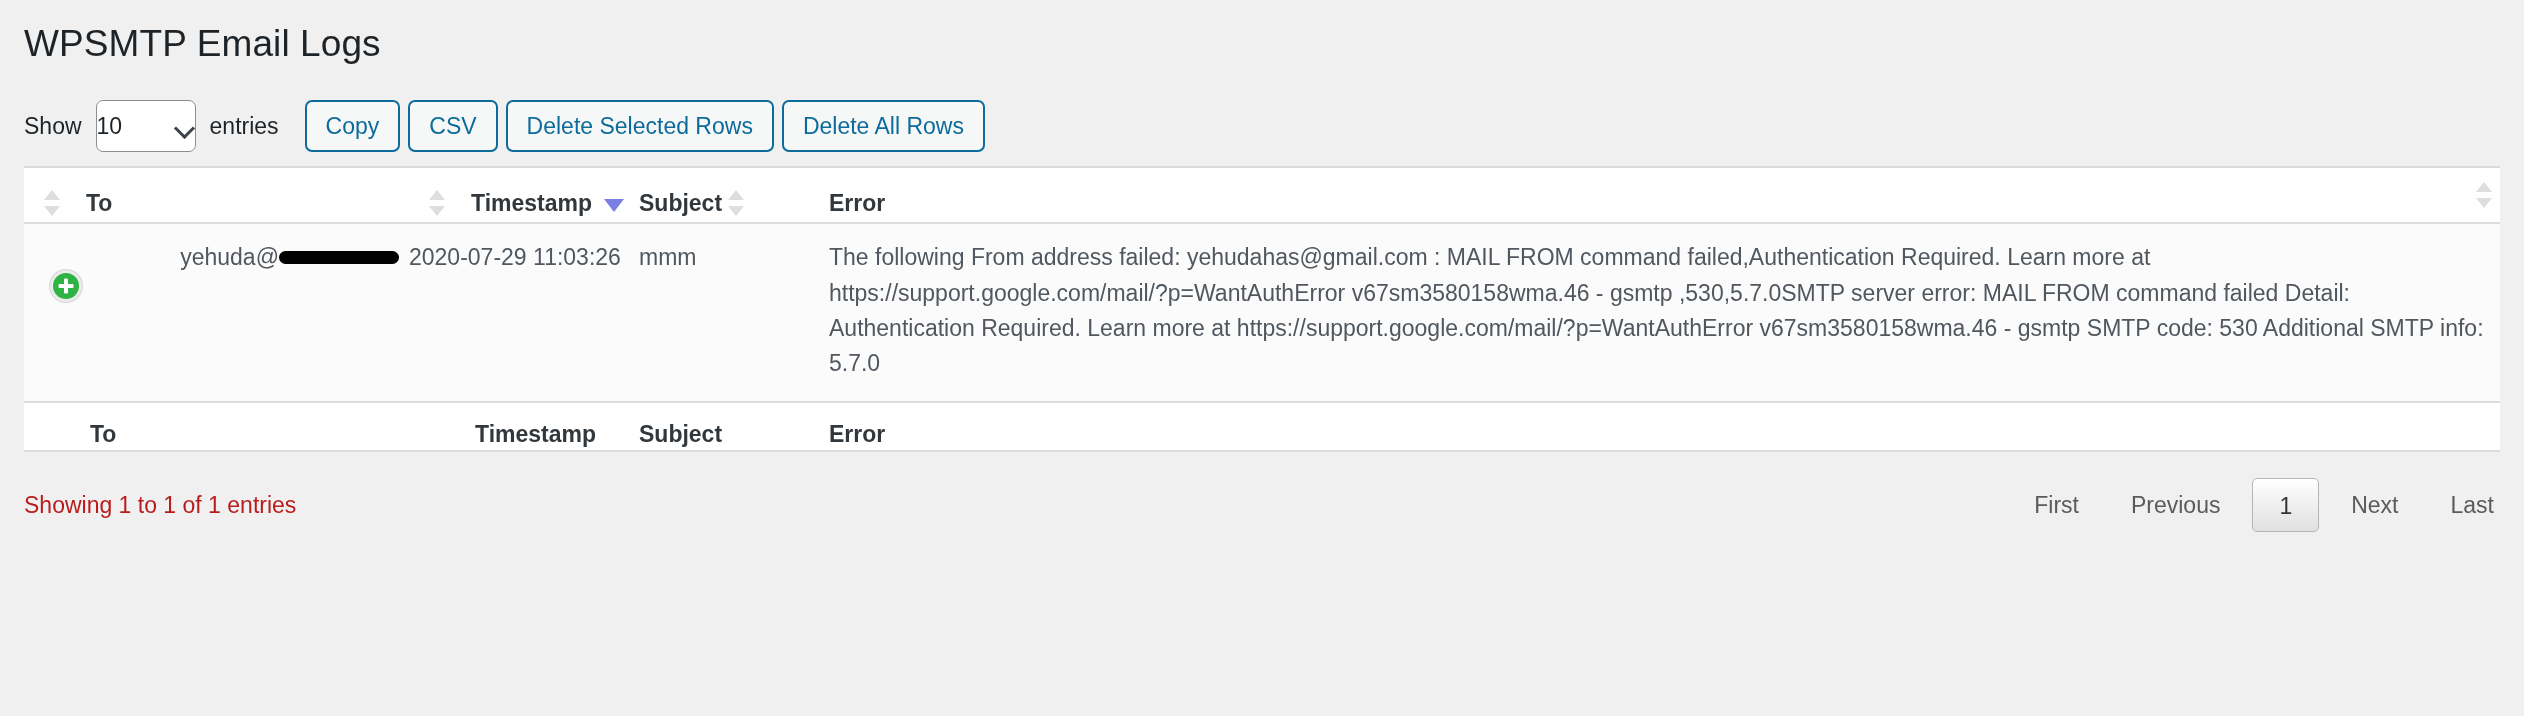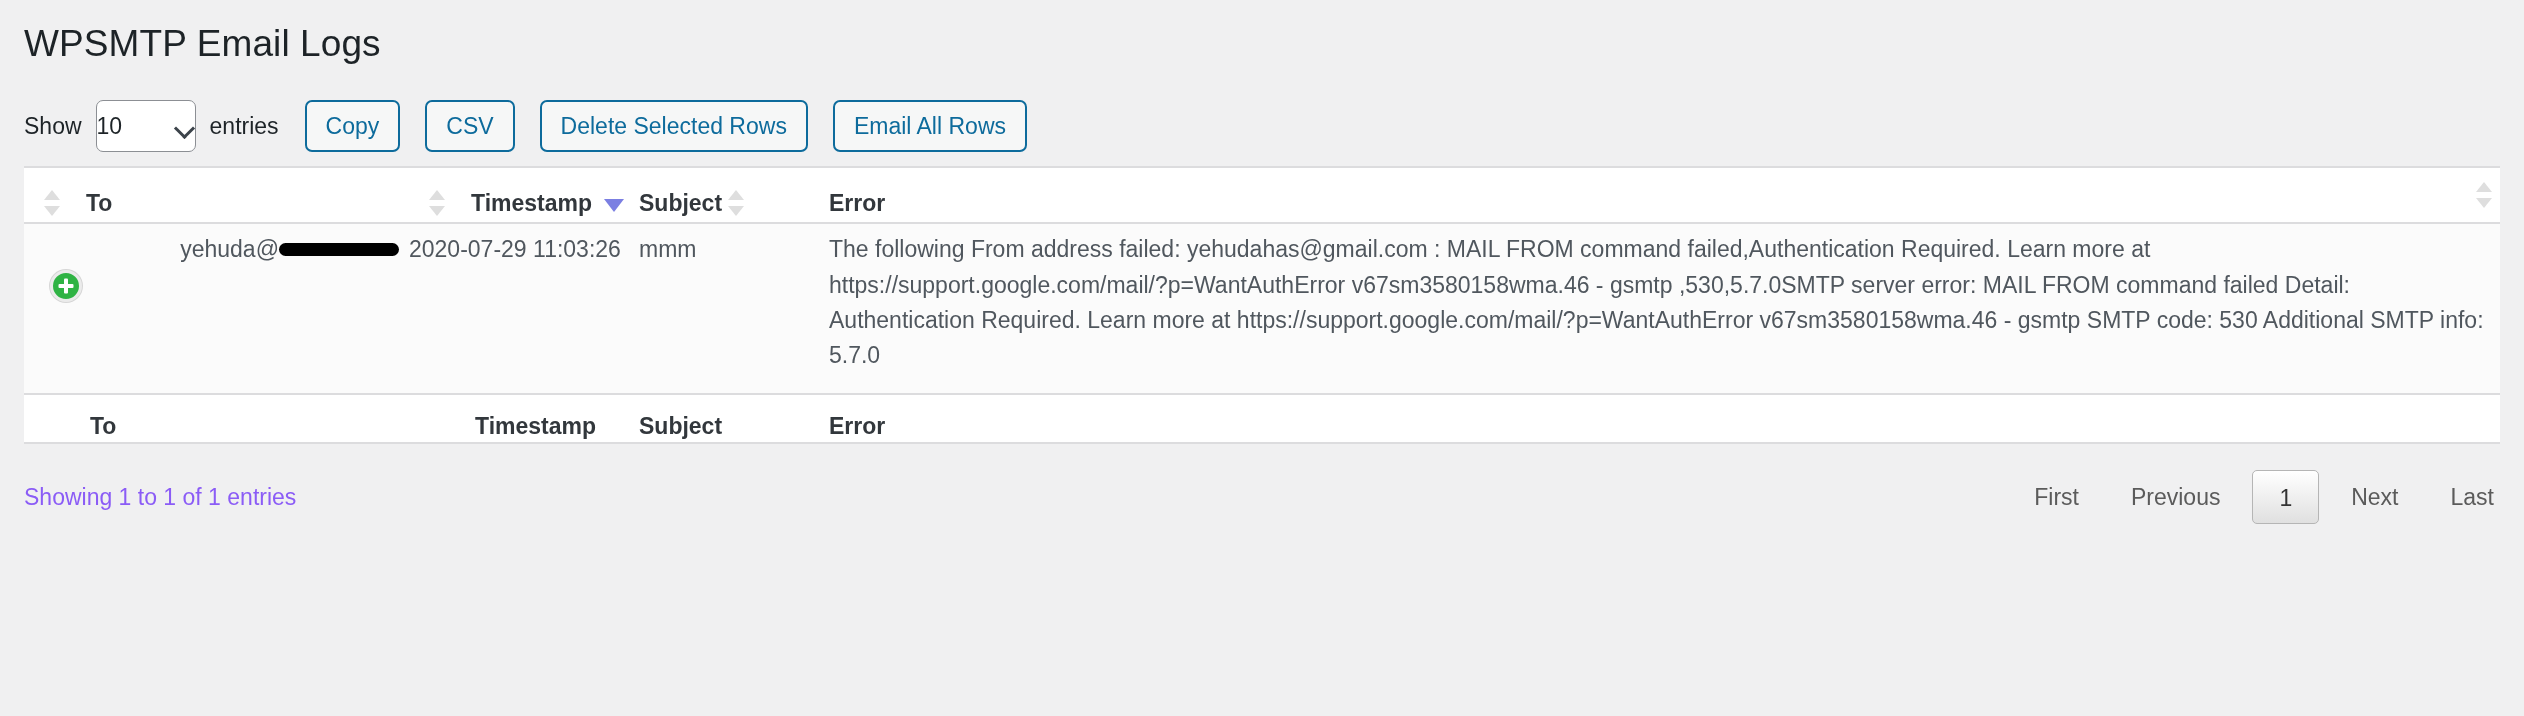--- a/index.html
+++ b/index.html
@@ -68,21 +68,21 @@
   .chev::before {
     content: "";
     position: absolute;
     left: 1px; top: 0;
     width: 12px; height: 12px;
     border-right: 3px solid #3c434a;
     border-bottom: 3px solid #3c434a;
     transform: rotate(45deg);
   }
 
-  .btn-group { display: flex; gap: 25px; margin-left: 26px; }
+  .btn-group { display: flex; gap: 8px; margin-left: 26px; }
   .dt-button {
     background: #f6f7f7;
     border: 2px solid #0d6b9c;
     border-radius: 7px;
     color: #0d6b9c;
     font-size: 23px;
     font-family: "Liberation Sans", sans-serif;
     padding: 0 19px;
     height: 52px;
     line-height: 48px;
@@ -195,21 +195,21 @@
     top: 50%;
     transform: translateY(-50%);
     margin: 0;
   }
 
   
   table.dt tbody td {
     font-size: 23px;
     color: #50575e;
     vertical-align: top;
-    padding: 8px 10px 20px 0;
+    padding: 16px 10px 20px 0;
     border-bottom: 2px solid #dcdcde;
     background: #fbfbfb;
     line-height: 1.53;
   }
   td.cell-ts { background: #f1f1f1; }
   td.cell-to {
     position: relative;
     text-align: right;
     padding-right: 20px;
   }
@@ -258,21 +258,21 @@
   
   .bottom-bar {
     display: flex;
     align-items: center;
     justify-content: space-between;
     margin-top: 26px;
     height: 54px;
   }
   .dt-info {
     font-size: 23px;
-    color: #8b5cf6;
+    color: #b91c1c;
   }
   .dt-paging {
     display: flex;
     align-items: center;
     gap: 0;
   }
   .pg {
     font-size: 23px;
     color: #5b5b5b;
     padding: 0 26px;
@@ -306,21 +306,21 @@
         <span class="val">10</span>
         <span class="chev"></span>
       </div>
       <span class="lbl-post">entries</span>
     </div>
 
     <div class="btn-group">
       <button class="dt-button">Copy</button>
       <button class="dt-button">CSV</button>
       <button class="dt-button">Delete Selected Rows</button>
-      <button class="dt-button">Email All Rows</button>
+      <button class="dt-button">Delete All Rows</button>
     </div>
   </div>
 
 
   <div class="table-wrap">
     <table class="dt">
       <thead>
         <tr>
           <th class="col-to">
             <div class="th-inner">

